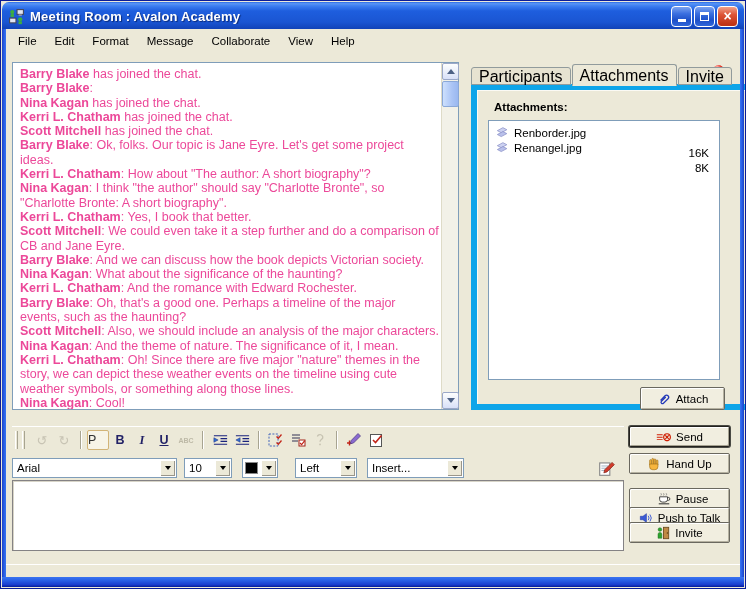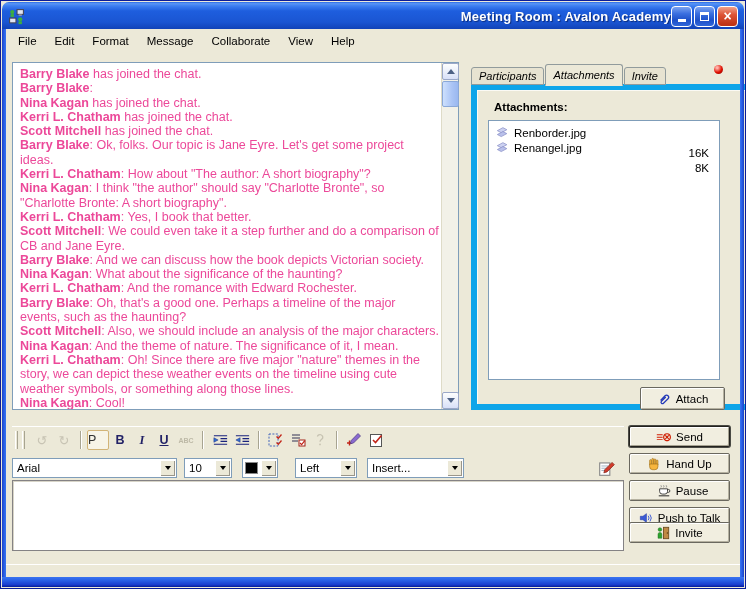--- a/index.html
+++ b/index.html
@@ -20,21 +20,21 @@
 
   .titlebar {
     position:absolute; left:1px; right:1px; top:1px; height:28px;
     border-radius:7px 7px 0 0;
     background:linear-gradient(180deg,#2868e8 0%,#5a96f4 6%,#3d7ef0 14%,#1e5ede 32%,#1a55d2 72%,#1143b8 96%,#0d3aa6 100%);
     display:flex; align-items:center; padding:0 6px;
   }
   .title-icon { width:17px; height:17px; margin-right:5px; flex:0 0 auto; }
   .title-text { color:#fff; font-weight:bold; font-size:13px;
     text-shadow:1px 1px 1px #0a2a7a; letter-spacing:.2px; flex:1;
-    white-space:nowrap; overflow:hidden;text-align:right; }
+    white-space:nowrap; overflow:hidden; }
   .winbtns { display:flex; gap:2px; }
   .winbtn { width:21px; height:21px; border:1px solid #fff; border-radius:4px;
     background:linear-gradient(180deg,#7ba2ef 0%,#3a6fe0 35%,#1d50c8 70%,#2f66da 100%);
     display:grid; place-items:center; cursor:pointer; position:relative; }
   .winbtn.close { background:linear-gradient(180deg,#f0a088,#dd5436 40%,#c03416 90%); }
   .glyph-min { width:8px; height:3px; background:#fff; margin-top:9px; }
   .glyph-max { width:9px; height:9px; border:1px solid #fff; border-top:3px solid #fff; }
   .glyph-close { color:#fff; font-weight:bold; font-size:14px; line-height:1; }
 
   .client { position:absolute; left:5px; right:5px; top:28px; bottom:11px;
@@ -64,23 +64,23 @@
     border-right:4px solid transparent; }
   .vsb-btn.up .vsb-arrow { border-bottom:5px solid #4d6185; }
   .vsb-btn.down .vsb-arrow { border-top:5px solid #4d6185; }
   .vsb-thumb { position:absolute; left:0; top:18px; width:17px; height:26px;
     background:linear-gradient(90deg,#cde0fd,#aac4f5 60%,#9ab8f0);
     border:1px solid #8aa8d8; border-radius:2px; cursor:grab; }
 
   
   .tabsrow { position:absolute; left:465px; top:34px; height:22px;
     display:flex; align-items:flex-end; z-index:3; }
-  .tab { height:18px; padding:0 7px; font-size:11px; line-height:17px;
+  .tab { height:18px; padding:0 7px; font-size:16px; line-height:17px;
     background:#e7e3d1; border:1px solid #919b9c; border-radius:3px 3px 0 0;
-    margin-right:1px; cursor:pointer; position:relative;font-style:italic; }
+    margin-right:1px; cursor:pointer; position:relative; }
   .tab.active { height:22px; line-height:21px; background:#ece9d8;
     border-bottom:1px solid #ece9d8; margin-bottom:-1px; z-index:4; }
   .led { position:absolute; left:708px; top:36px; width:9px; height:9px;
     border-radius:50%;
     background:radial-gradient(circle at 35% 30%, #ffb0a8 10%, #e01000 55%, #7c0000 100%); }
   .panel { position:absolute; left:465px; top:55px; width:308px; height:326px;
     border:6px solid #0ea5e9; background:#ece9d8; z-index:1;
     box-shadow:inset 1px 1px 0 #fbfaf4; }
   .panel-heading { position:absolute; left:17px; top:11px; font-size:11.5px;
     font-weight:bold; color:#000; }
@@ -140,21 +140,21 @@
 
   
   .msgbox { position:absolute; left:6px; top:451px; width:612px; height:71px; }
   .msgbox textarea { width:100%; height:100%; border:1px solid #848284;
     box-shadow:inset 1px 1px 0 #d8d5c8; resize:none; font-size:12.5px;
     font-family:"Liberation Sans","DejaVu Sans",sans-serif; padding:3px; outline:none; }
 
   
   .actioncol { position:absolute; left:623px; top:397px; width:101px; }
   .act { position:absolute; left:0; width:101px; height:21px; }
-  .act.send { top:0; } .act.hand { top:27px; } .act.pause { top:54px;padding-left:6px; }
+  .act.send { top:0; } .act.hand { top:27px; } .act.pause { top:62px;padding-left:6px; }
   .act.push { top:81px; } .act.invite { top:96px; }
   .send-ic { color:#cf1d00; font-weight:bold; font-size:12px; letter-spacing:-1px; }
 
   .statusbar { position:absolute; left:0; right:0; bottom:0; height:13px;
     border-top:1px solid #fff; background:#ece9d8; font-size:10px; color:#444;
     padding-left:6px; }
 </style>
 </head>
 <body>
 

